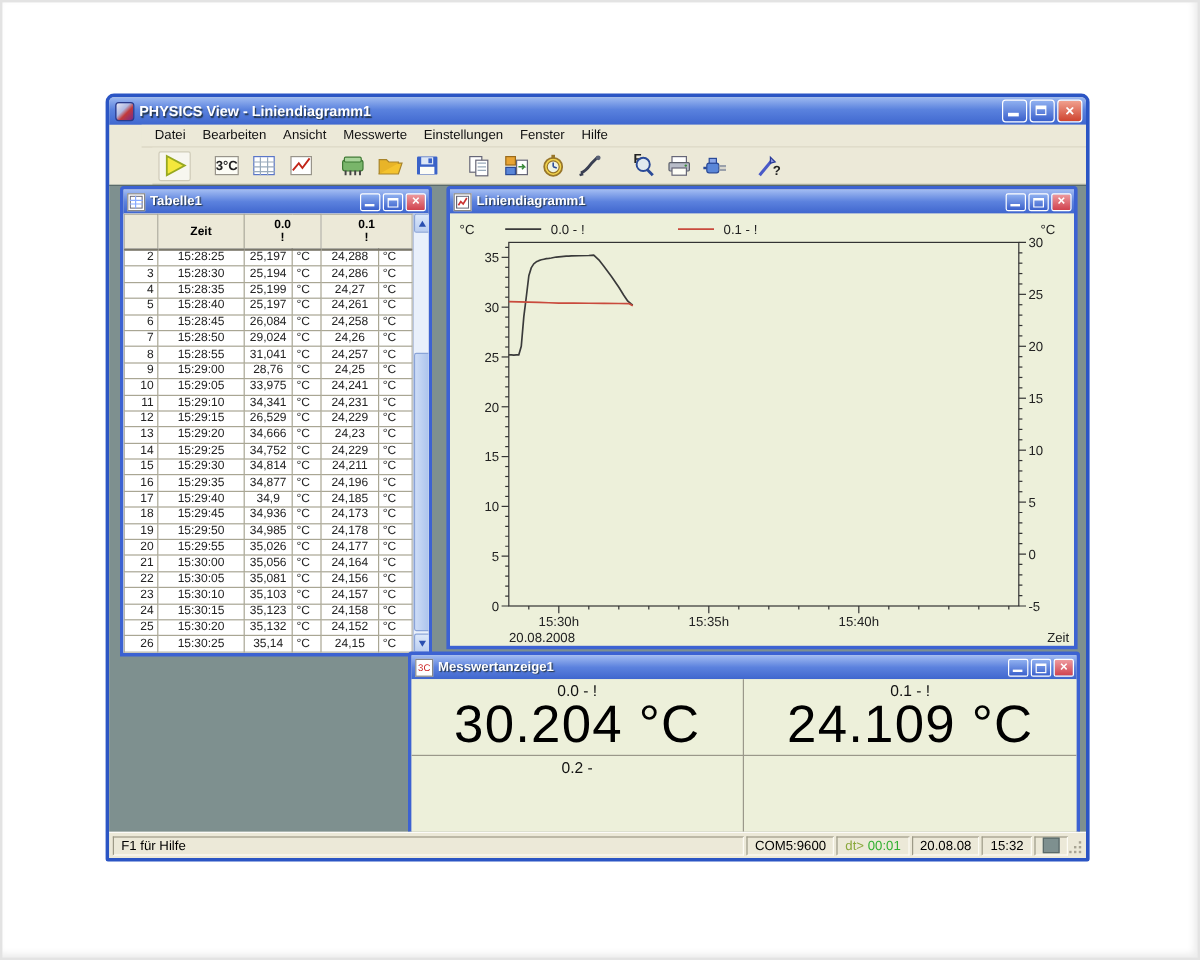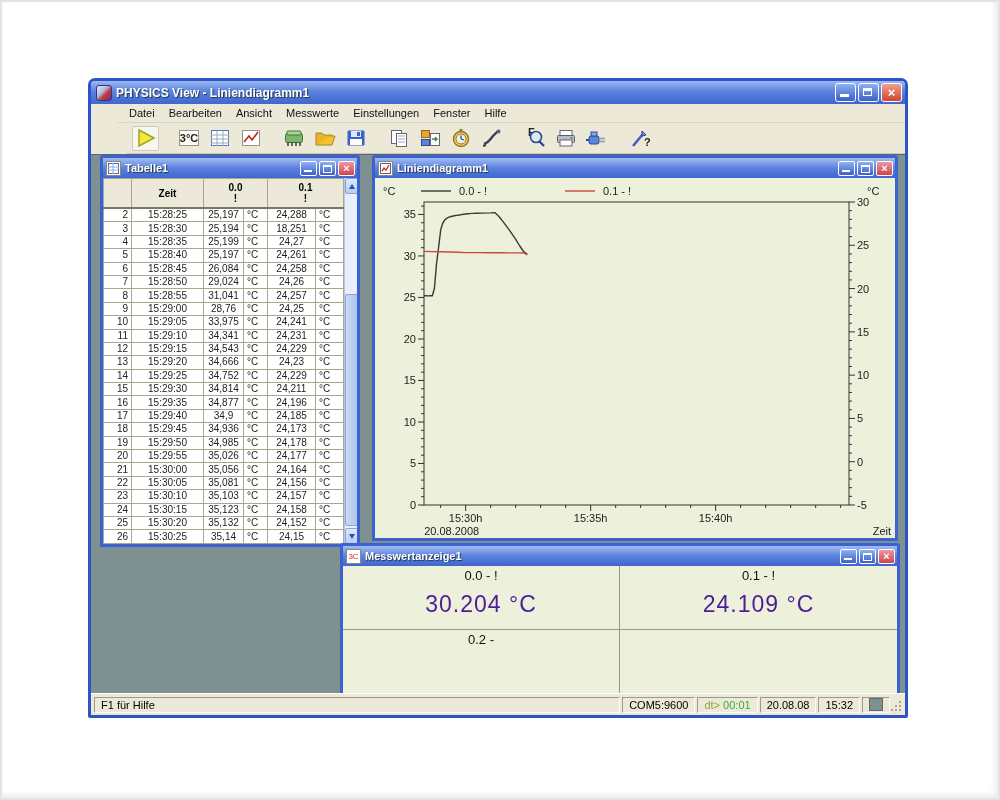--- a/index.html
+++ b/index.html
@@ -67,21 +67,21 @@
   .chart-body{flex:1;background:#EDF0DA;overflow:hidden;}
   svg text{font-family:"Liberation Sans",sans-serif;font-size:11px;fill:#222;}
 
   
   #display-window{left:249px;top:388px;width:560px;height:154px;}
   .display-grid{flex:1;display:grid;grid-template-columns:1fr 1fr;grid-template-rows:1fr 1fr;background:#EDF0DA;}
   .dcell{border-right:1px solid #9a988a;border-bottom:1px solid #9a988a;display:flex;flex-direction:column;align-items:center;justify-content:flex-start;padding-top:2px;}
   .dcell:nth-child(2n){border-right:none;}
   .dcell:nth-child(n+3){border-bottom:none;}
   .dlabel{font-size:13px;color:#111;line-height:15px;}
-  .dvalue{font-size:23px;color:#4c1d95;line-height:42px;letter-spacing:1px;}
+  .dvalue{font-size:44px;color:#000000;line-height:42px;letter-spacing:1px;}
 
   
   .statusbar{height:19px;background:#ECE9D8;border-top:1px solid #fff;display:flex;align-items:center;padding:1px 3px;gap:2px;flex:0 0 auto;font-size:11px;}
   .sb-panel{border:1px solid;border-color:#9d9a87 #fdfcf5 #fdfcf5 #9d9a87;height:14px;line-height:14px;padding:0 6px;white-space:nowrap;}
   .sb-help{flex:1;}
   .green1{color:#8aa83c;}
   .green2{color:#33b133;}
   .sb-square{width:22px;display:flex;align-items:center;justify-content:center;padding:0 2px;}
   .sb-square-inner{width:12px;height:11px;background:#7e908f;border:1px solid #5a6a69;}
   .grip{width:10px;height:14px;position:relative;}
@@ -327,21 +327,21 @@
                 <td class="c-val">25,197</td>
                 <td class="c-unit">°C</td>
                 <td class="c-val">24,288</td>
                 <td class="c-unit">°C</td>
               </tr>
               <tr>
                 <td class="c-num">3</td>
                 <td class="c-zeit">15:28:30</td>
                 <td class="c-val">25,194</td>
                 <td class="c-unit">°C</td>
-                <td class="c-val">18,251</td>
+                <td class="c-val">24,286</td>
                 <td class="c-unit">°C</td>
               </tr>
               <tr>
                 <td class="c-num">4</td>
                 <td class="c-zeit">15:28:35</td>
                 <td class="c-val">25,199</td>
                 <td class="c-unit">°C</td>
                 <td class="c-val">24,27</td>
                 <td class="c-unit">°C</td>
               </tr>
@@ -397,21 +397,21 @@
                 <td class="c-num">11</td>
                 <td class="c-zeit">15:29:10</td>
                 <td class="c-val">34,341</td>
                 <td class="c-unit">°C</td>
                 <td class="c-val">24,231</td>
                 <td class="c-unit">°C</td>
               </tr>
               <tr>
                 <td class="c-num">12</td>
                 <td class="c-zeit">15:29:15</td>
-                <td class="c-val">34,543</td>
+                <td class="c-val">26,529</td>
                 <td class="c-unit">°C</td>
                 <td class="c-val">24,229</td>
                 <td class="c-unit">°C</td>
               </tr>
               <tr>
                 <td class="c-num">13</td>
                 <td class="c-zeit">15:29:20</td>
                 <td class="c-val">34,666</td>
                 <td class="c-unit">°C</td>
                 <td class="c-val">24,23</td>

